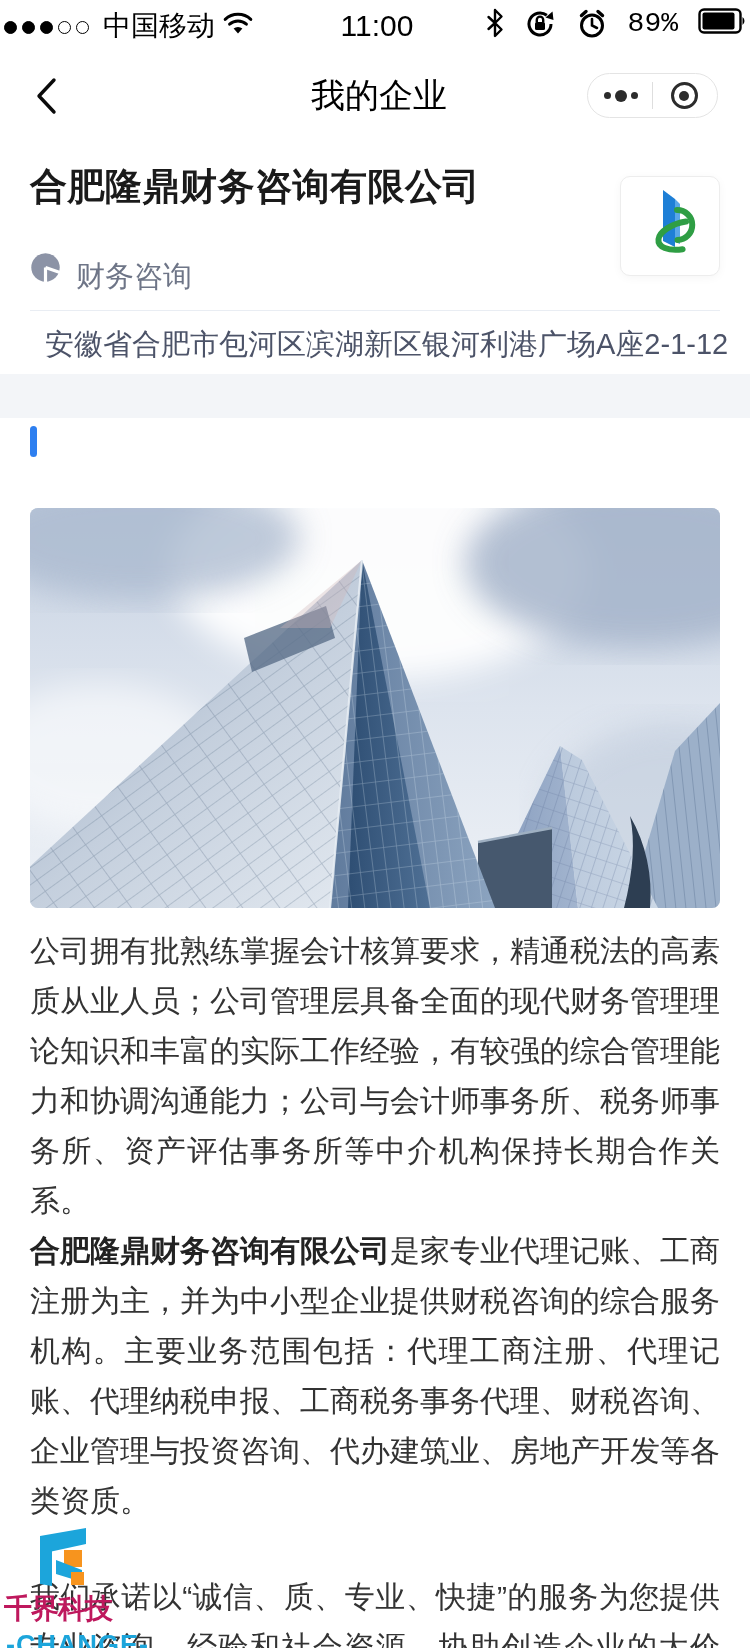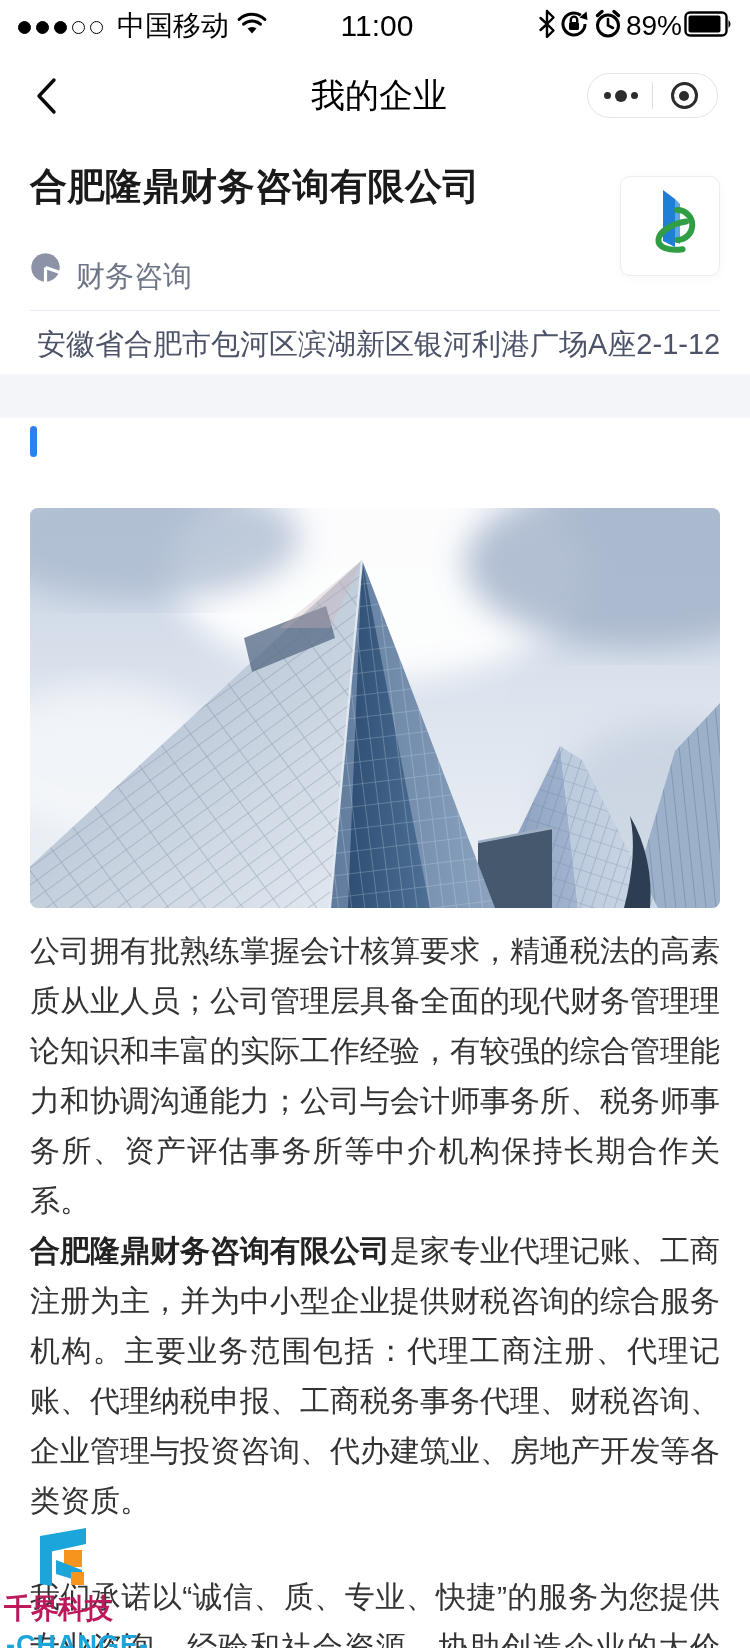--- a/index.html
+++ b/index.html
@@ -7,32 +7,32 @@
   body {
     width:750px; height:1648px; position:relative; overflow:hidden;
     font-family:"Liberation Sans","DejaVu Sans",sans-serif;
     -webkit-font-smoothing:antialiased;
   }
   .page { position:absolute; inset:0; }
 
   
   .status-bar {
     position:absolute; top:0; left:0; width:750px; height:52px;
-    display:flex; align-items:center; padding:0 18px; color:#000;
+    display:flex; align-items:center; padding:0 4px; color:#000;
   }
   .sb-left { display:flex; align-items:center; gap:8px; }
   .sig-dots { display:flex; align-items:center; gap:5px; margin-top:2px; }
   .sig-dot { width:13px; height:13px; border-radius:50%; border:1.8px solid #000; }
   .sig-dot.filled { background:#000; }
   .sb-carrier { font-size:28px; margin-left:6px; }
   .sb-time {
     position:absolute; left:4px; right:0; text-align:center;
     font-size:30px; font-weight:500; pointer-events:none;
   }
-  .sb-right { margin-left:auto; display:flex; align-items:center; gap:2px; }
+  .sb-right { margin-left:auto; display:flex; gap:20px;font-family:Liberation Mono, monospace; }
   .sb-batt-pct { font-size:28px; }
 
   
   .nav-bar { position:absolute; top:52px; left:0; width:750px; height:88px; background:#fff; }
   .nav-back {
     position:absolute; left:18px; top:14px; width:56px; height:60px;
     display:flex; align-items:center; justify-content:center; cursor:pointer;
   }
   .nav-title {
     position:absolute; left:0; right:0; top:0; height:88px;
@@ -65,21 +65,21 @@
     position:absolute; right:30px; top:176px; width:100px; height:100px;
     background:#fff; border:1px solid #ededed; border-radius:10px;
     box-shadow:0 2px 10px rgba(0,0,0,0.04);
     display:flex; align-items:center; justify-content:center;
   }
   .header-divider { position:absolute; left:30px; top:310px; width:690px; height:1px; background:#e9edf3; }
   .address-row {
     position:absolute; left:0; top:316px; width:750px; height:58px;
     display:flex; align-items:center; padding:0 30px; cursor:pointer;
   }
-  .address-text { font-size:29px; color:#4c5368; margin-left:7px; white-space:nowrap; }
+  .address-text { font-size:29px; color:#4c5368; margin-left:15px; white-space:nowrap; }
   .gray-band { position:absolute; left:0; top:374px; width:750px; height:44px; background:#f3f5f8; }
 
   
   .section-header { position:absolute; left:30px; top:426px; display:flex; align-items:center; }
   .section-bar { width:7px; height:31px; border-radius:3.5px; background:#2e7ff0; }
   .section-title { margin-left:14px; font-size:33px; font-weight:700; color:#242424; }
 
   
   .photo {
     position:absolute; left:30px; top:508px; width:690px; height:400px;

